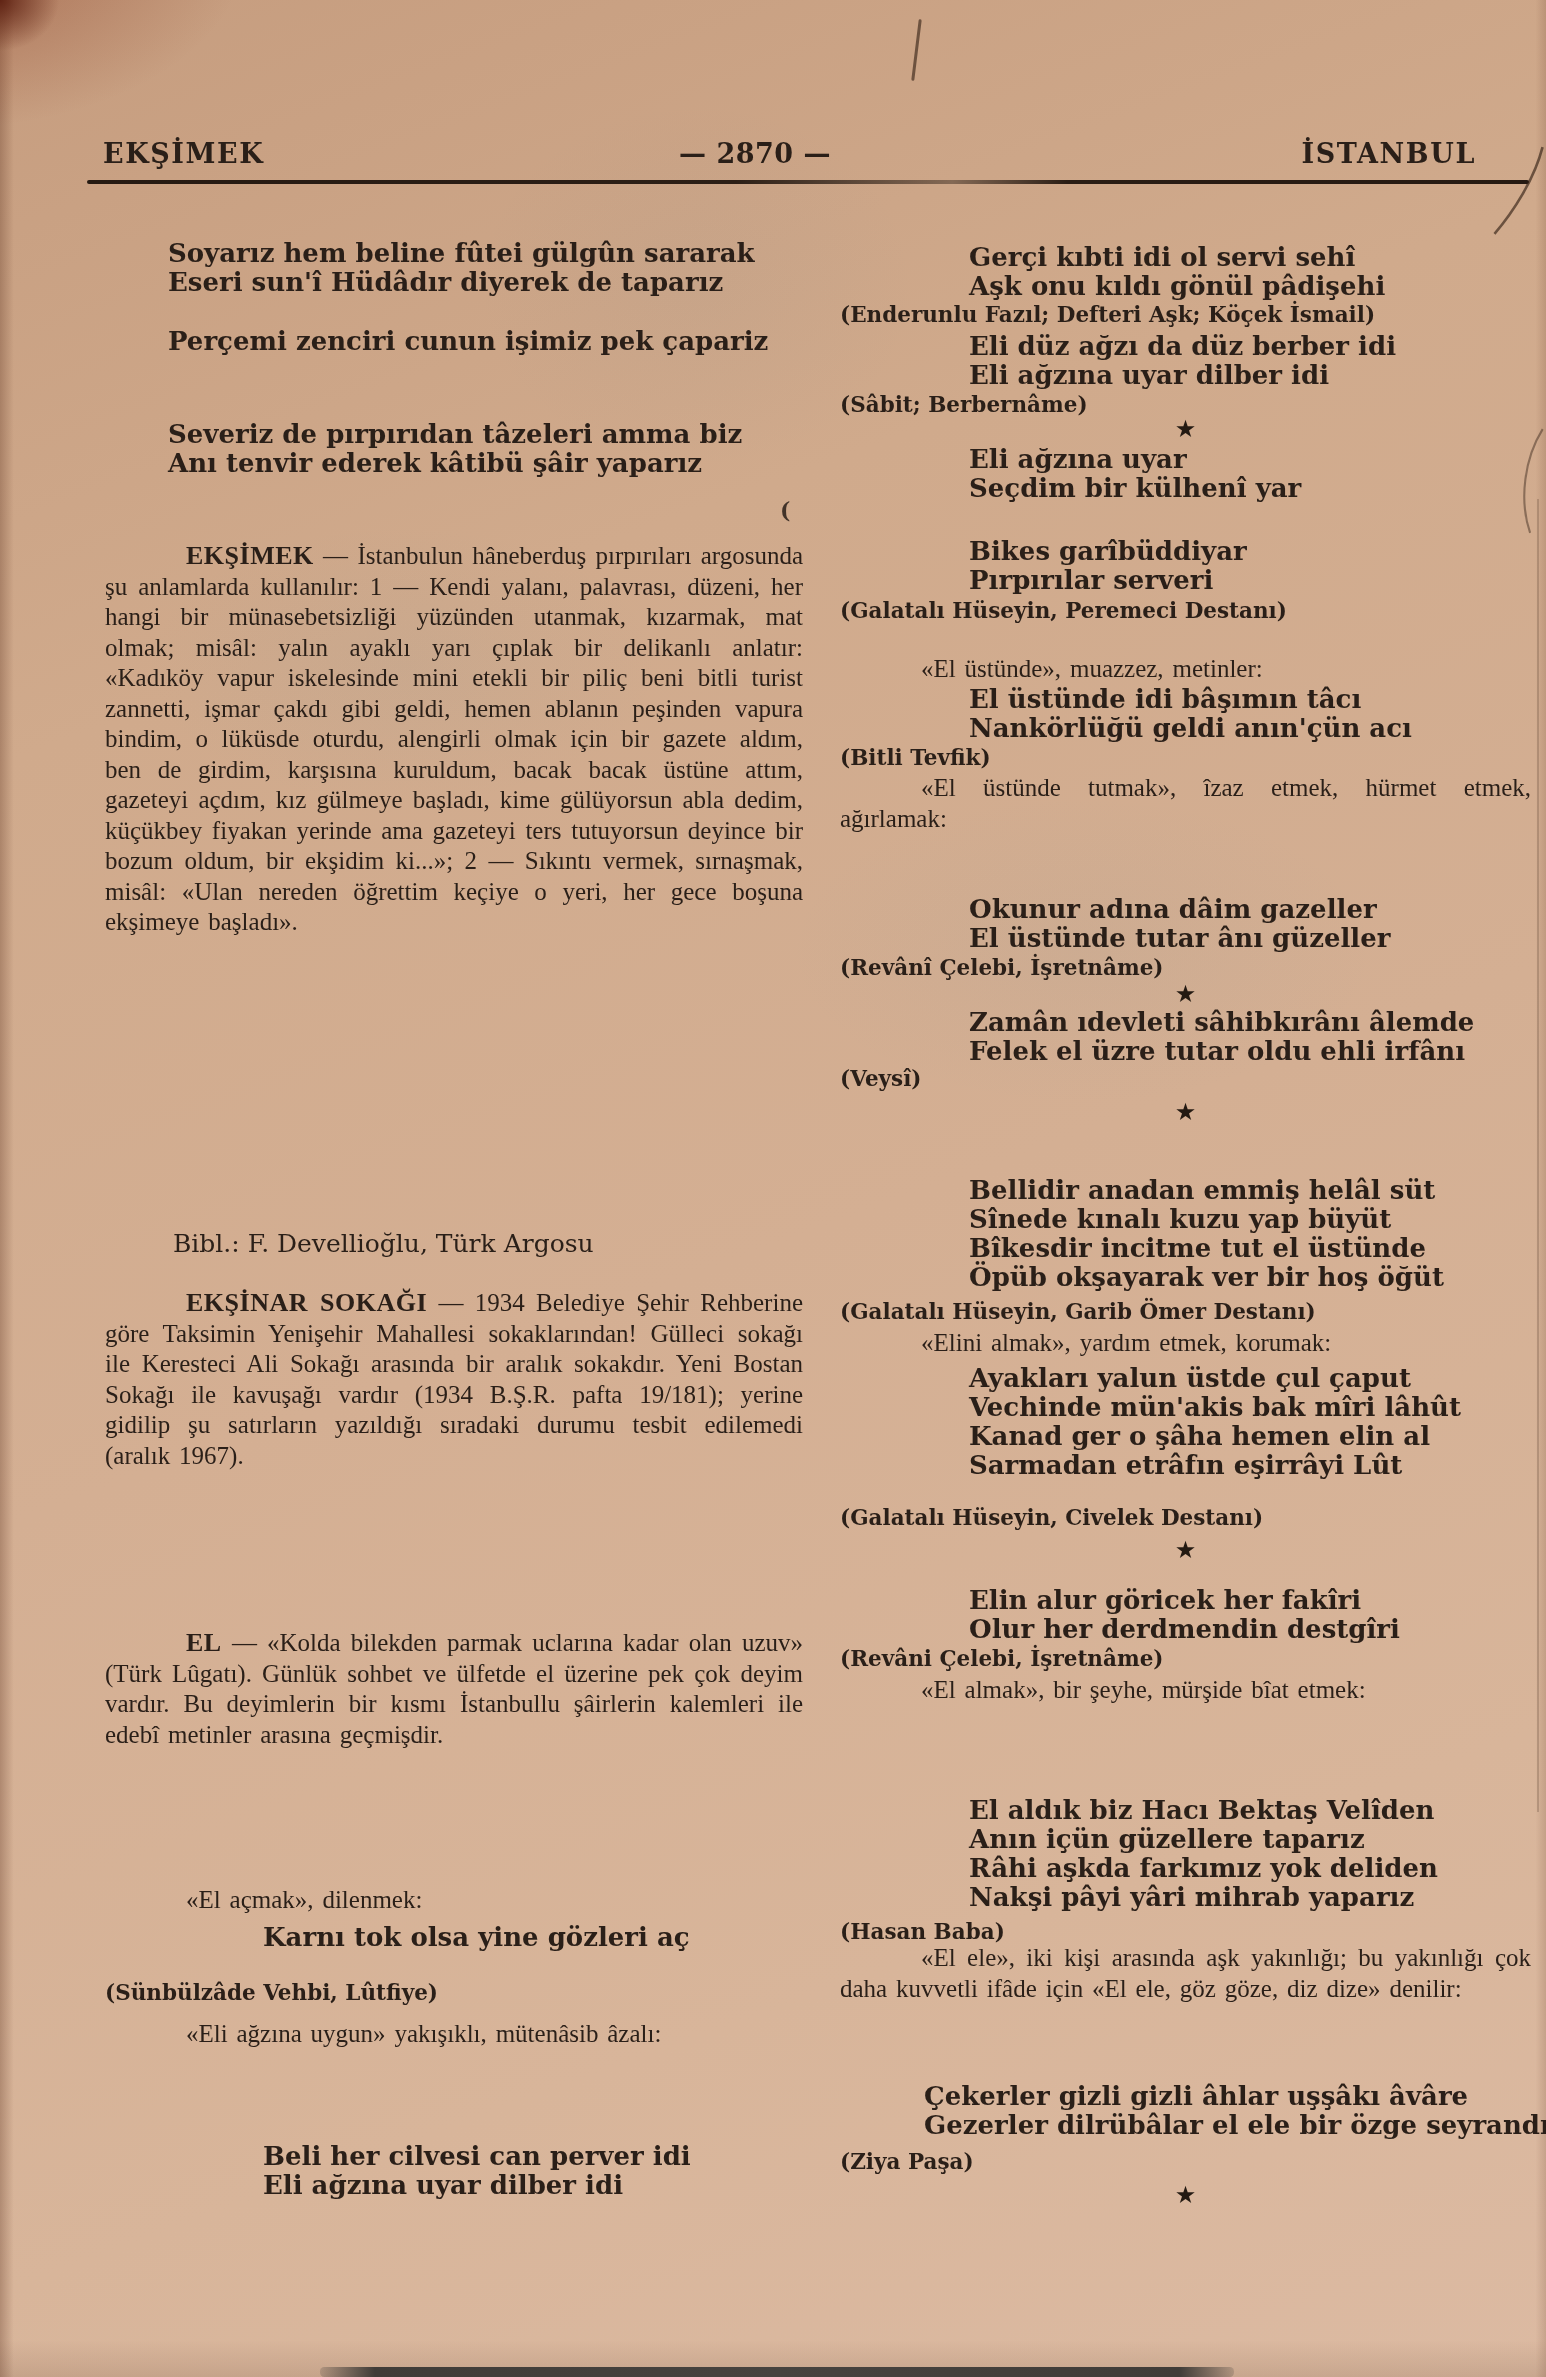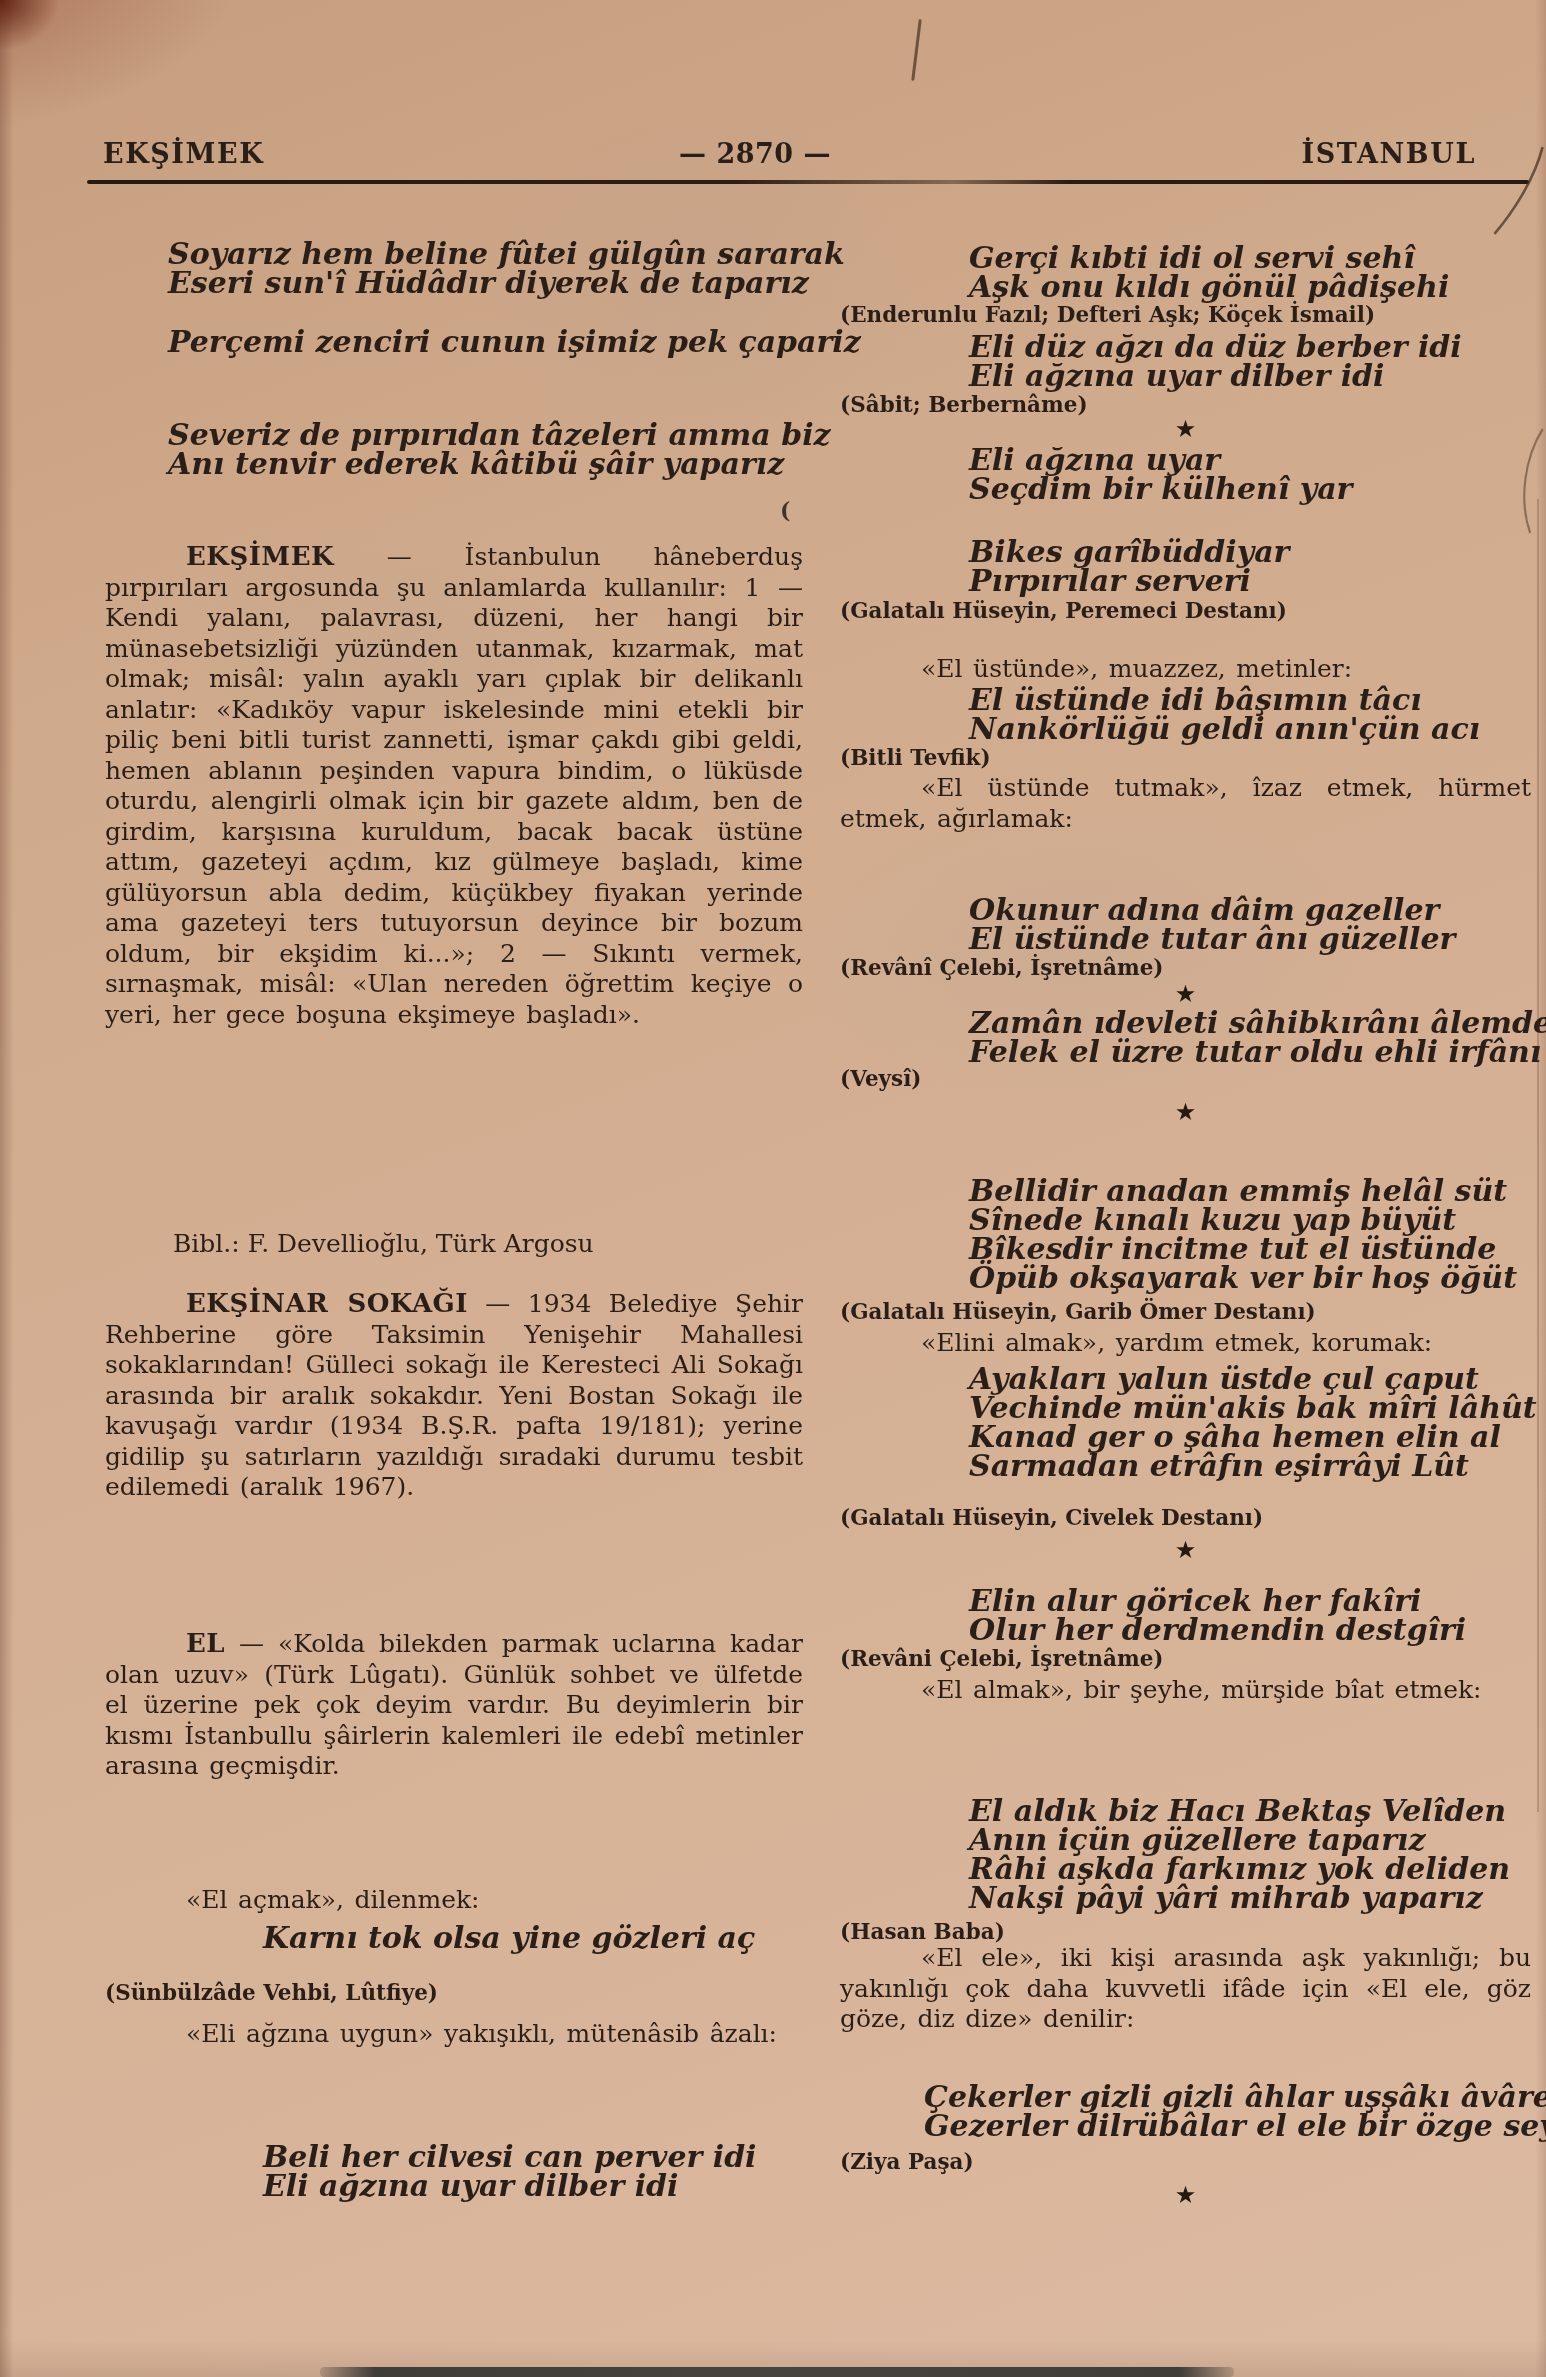--- a/index.html
+++ b/index.html
@@ -25,25 +25,25 @@
   .hdr-center{left:679px;letter-spacing:0.5px;}
   .hdr-right{right:70px;}
   .rule{
     position:absolute;top:180px;left:87px;width:1442px;height:4.2px;border-radius:2.1px;
     background:linear-gradient(90deg,#261a12 0%,#2c1f16 45%,rgba(44,31,22,0.45) 60%,#2a1d14 68%,#261a12 100%);
   }
   .col{position:absolute;top:0;}
   .col-left{left:105px;width:698px;}
   .col-right{left:840px;width:691px;}
   .block{position:absolute;left:0;width:100%;}
-  .verse{font-weight:bold;font-size:30px;line-height:29px;white-space:nowrap;font-style:italic;}
+  .verse{font-weight:bold;font-size:26px;line-height:29px;white-space:nowrap;}
   .verse-line{display:block;}
   .attr{font-weight:bold;font-size:21.5px;line-height:29px;white-space:nowrap;}
   .star{font-size:24px;line-height:29px;text-align:center;color:#241a12;}
-  .para{font-size:25px;line-height:30.5px;text-align:justify;text-indent:81px;word-spacing:2.6px;margin:0;}
+  .para{font-size:25px;line-height:30.5px;text-align:justify;text-indent:81px;word-spacing:2.6px;margin:0;font-family:Liberation Serif, serif;}
   .lead{font-weight:bold;font-size:26px;letter-spacing:0.5px;}
   .bibl{font-size:25px;line-height:29px;margin-left:68px;}
   .artifact{position:absolute;pointer-events:none;}
   .scratch-top{left:915px;top:19px;width:3.2px;height:62px;background:rgba(46,28,16,0.6);transform:rotate(7deg);border-radius:1.6px;}
   .stray-paren{left:780px;top:497px;font-size:22px;font-weight:bold;opacity:0.85;}
   .bottom-band{left:320px;top:2367px;width:914px;height:10px;background:linear-gradient(90deg,rgba(64,60,56,0.2),#403c38 6%,#47433f 50%,#403c38 94%,rgba(64,60,56,0.2));border-radius:4.2px;}
   .edge-line{left:1537px;top:499px;width:1.6px;height:1313px;background:rgba(70,46,30,0.22);}
 </style>
 </head>
 <body>

